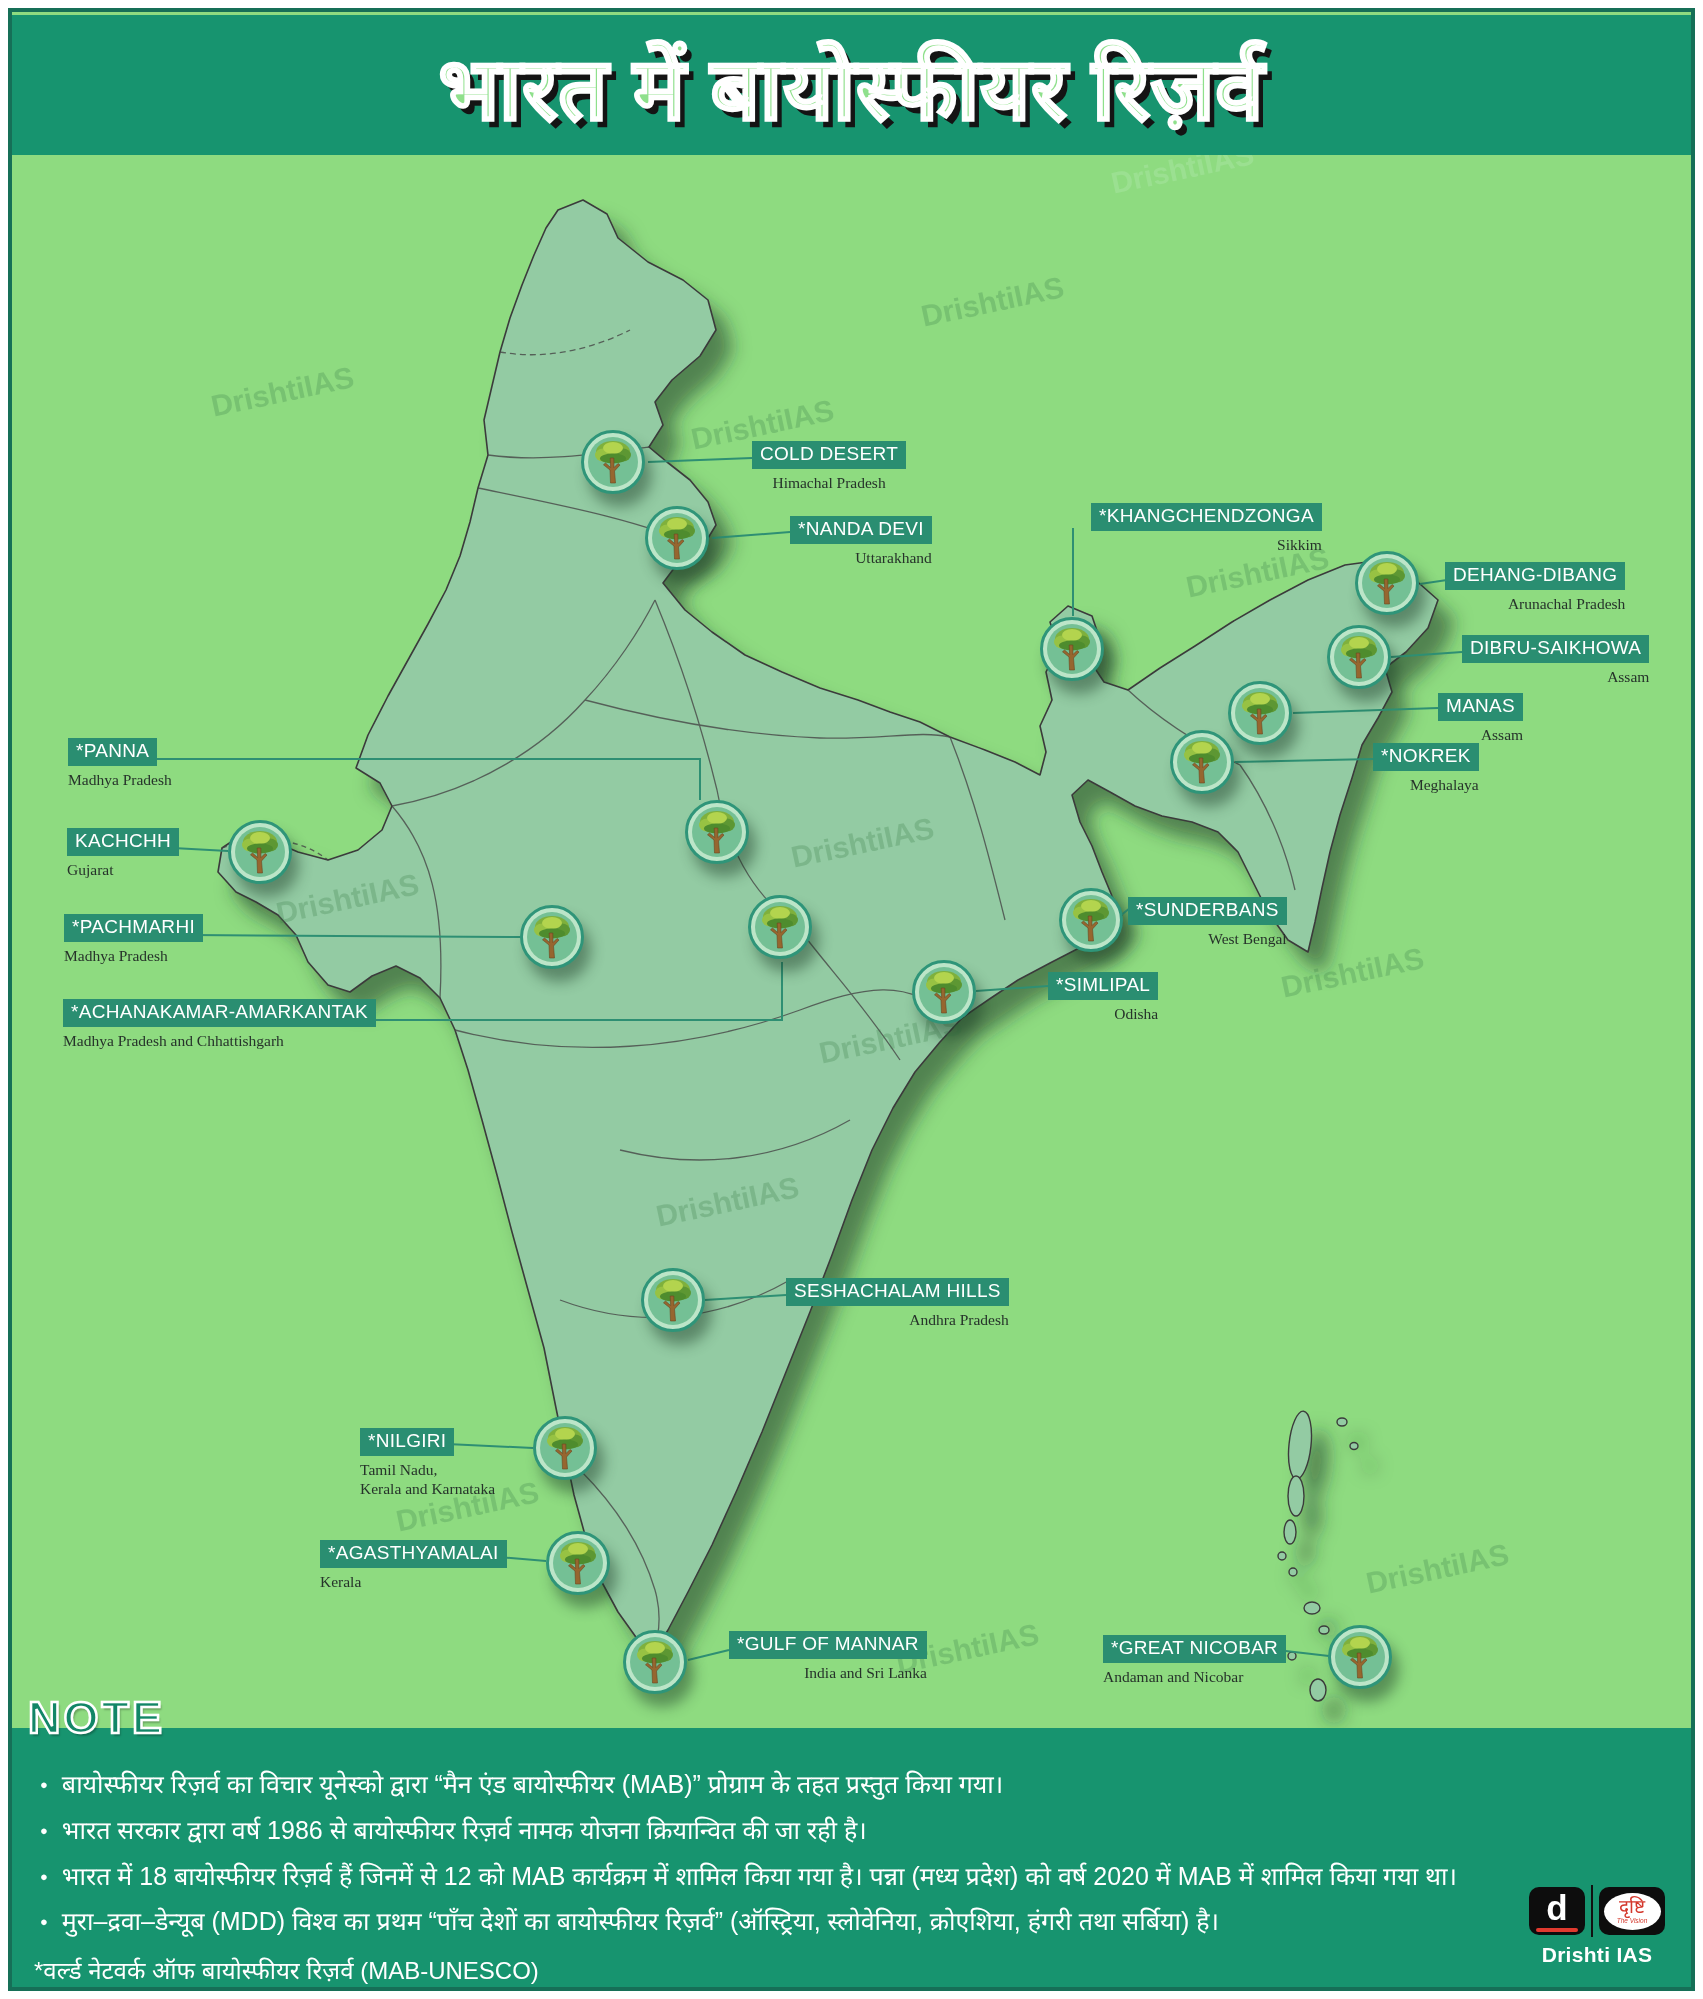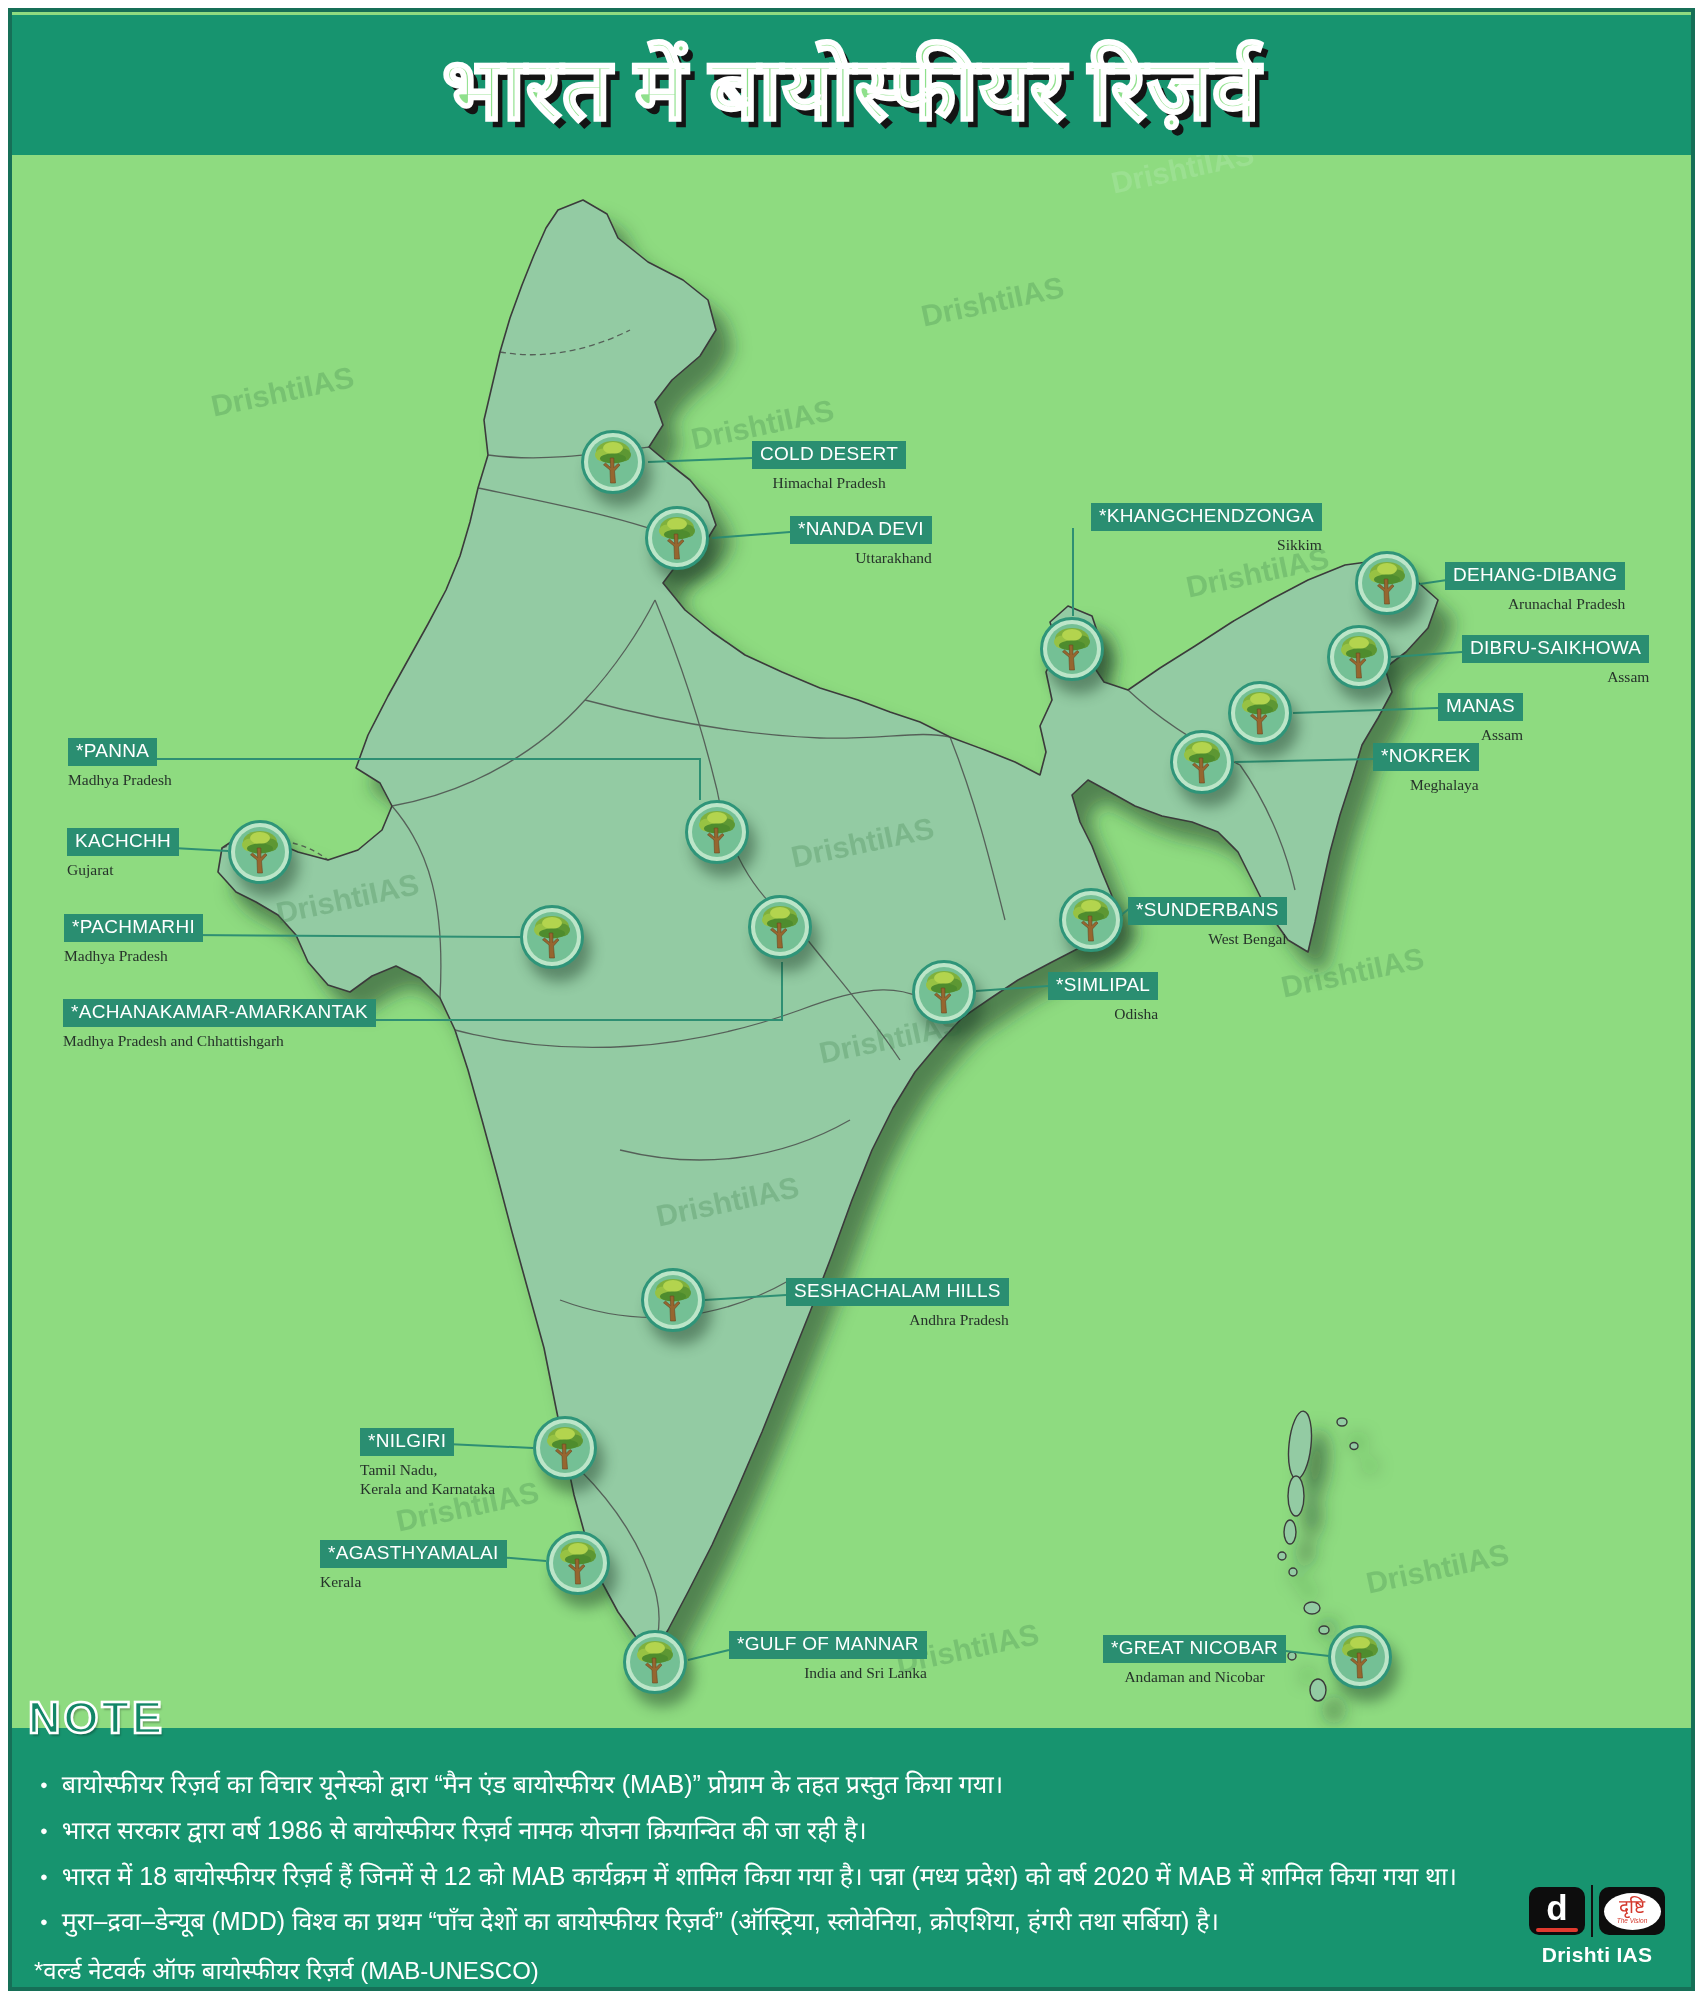--- a/index.html
+++ b/index.html
@@ -7,21 +7,21 @@
     --band:#17946F; --panel-bg:#8EDB80; --map-fill:#93CBA3;
     --label-bg:#2A8E71; --accent-line:#2E8F73; --border:#166F57;
   }
   .canvas{position:relative;width:1703px;height:1999px;overflow:hidden;background:#fff;
           font-family:"Liberation Sans", sans-serif;}
   .panel{position:absolute;inset:8px;border:4px solid var(--border);background:var(--panel-bg);}
   
   .header{position:absolute;left:12px;right:12px;top:15px;height:140px;background:var(--band);
           display:flex;align-items:center;justify-content:center;z-index:5;}
   .header h1{margin:0;font-size:86px;font-weight:700;color:#8FE08C;letter-spacing:1px;
-             -webkit-text-stroke:3px #ffffff;text-shadow:6px 7px 0 #141414;font-family:Liberation Serif, serif;}
+             -webkit-text-stroke:3px #ffffff;text-shadow:6px 7px 0 #141414;}
   
   .map-svg{position:absolute;left:0;top:0;z-index:1;}
   
   #watermark-layer{position:absolute;inset:0;z-index:2;pointer-events:none;}
   .wm{position:absolute;font-size:30px;font-weight:600;transform:rotate(-12deg);white-space:nowrap;}
   .wm.light{color:rgba(60,130,75,0.28);}
   .wm.onteal{color:rgba(235,255,240,0.15);}
   
   #marker-layer{position:absolute;inset:0;z-index:3;}
   .tree-marker{position:absolute;width:64px;height:64px;border-radius:50%;background:#BCE5C8;
@@ -453,21 +453,21 @@
 Kerala and Karnataka</div>
       </div>
       <div class="reserve-label sub-left" style="left: 320px; top: 1540px;">
         <div class="box">*AGASTHYAMALAI</div>
         <div class="sub">Kerala</div>
       </div>
       <div class="reserve-label sub-right" style="left: 729px; top: 1631px;">
         <div class="box">*GULF OF MANNAR</div>
         <div class="sub">India and Sri Lanka</div>
       </div>
-      <div class="reserve-label sub-left" style="left: 1103px; top: 1635px; align-items: center;">
+      <div class="reserve-label sub-left" style="left: 1103px; top: 1635px;">
         <div class="box">*GREAT NICOBAR</div>
         <div class="sub">Andaman and Nicobar</div>
       </div>
     </div>
 
   <div class="note">
     <div class="note-heading">NOTE</div>
     <ul id="note-bullets">
         <li>
           <span class="dot">●</span>

